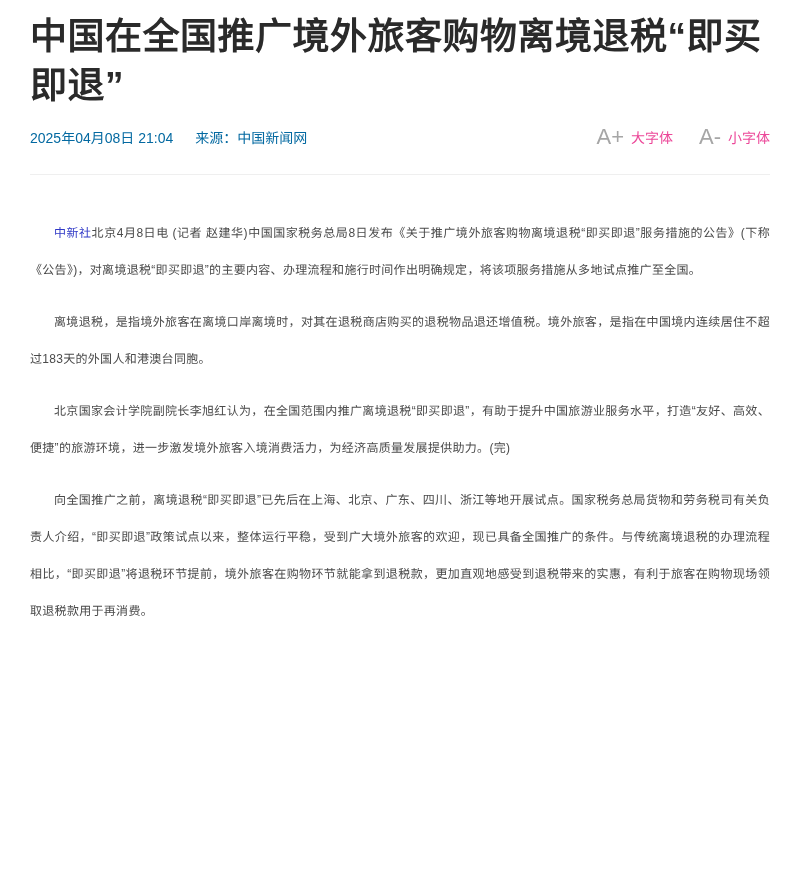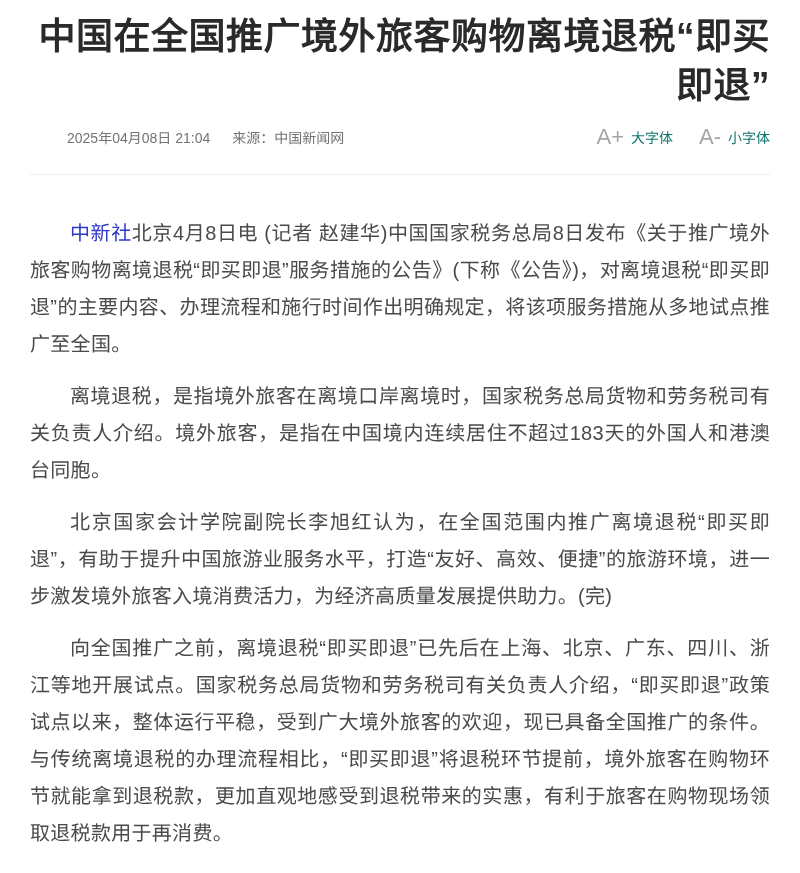--- a/index.html
+++ b/index.html
@@ -21,35 +21,33 @@
   .article-header {
     padding-top: 12px;
   }
   h1.title {
     margin: 0;
     font-size: 37px;
     line-height: 49px;
     font-weight: 700;
     color: #2a2a2a;
     letter-spacing: 0.5px;
-    text-align: right;
   }
   .meta-row {
     display: flex;
     justify-content: space-between;
     align-items: center;
     margin-top: 16px;
     height: 22px;
   }
   .meta-left {
     font-size: 14px;
-    color: #737373;
+    color: #0369a1;
     display: flex;
     align-items: flex-end;
-    margin-left: 37px;
   }
   .meta-left .source {
     margin-left: 22px;
     font-family: Liberation Mono, monospace;
   }
   .font-controls {
     display: flex;
     align-items: center;
     gap: 26px;
   }
@@ -65,34 +63,34 @@
     font-family: inherit;
   }
   .fc-icon {
     font-size: 22px;
     line-height: 22px;
     color: #a6a6a6;
     font-weight: 400;
   }
   .fc-label {
     font-size: 14px;
-    color: #0f766e;
+    color: #ec4899;
   }
   .divider {
     margin-top: 26px;
     border-bottom: 1px solid #efefef;
     height: 0;
   }
   
   .article-body {
     padding-top: 40px;
   }
   .article-body p {
     margin: 0 0 15px 0;
-    font-size: 20px;
+    font-size: 12px;
     line-height: 37px;
     color: #4a4a4a;
     text-align: justify;
     text-indent: 2em;
     letter-spacing: 0.3px;
   }
   .agency-link {
     color: #2f38c6;
     text-decoration: none;
     cursor: pointer;
@@ -122,18 +120,18 @@
           <span class="fc-label">小字体</span>
         </button>
       </div>
     </div>
 
     <div class="divider"></div>
   </header>
 
   <article class="article-body">
     <p><a class="agency-link" href="#">中新社</a><span>北京4月8日电 (记者 赵建华)中国国家税务总局8日发布《关于推广境外旅客购物离境退税“即买即退”服务措施的公告》(下称《公告》)，对离境退税“即买即退”的主要内容、办理流程和施行时间作出明确规定，将该项服务措施从多地试点推广至全国。</span></p>
-    <p>离境退税，是指境外旅客在离境口岸离境时，国家税务总局货物和劳务税司有关负责人介绍。境外旅客，是指在中国境内连续居住不超过183天的外国人和港澳台同胞。</p>
+    <p>离境退税，是指境外旅客在离境口岸离境时，对其在退税商店购买的退税物品退还增值税。境外旅客，是指在中国境内连续居住不超过183天的外国人和港澳台同胞。</p>
     <p>北京国家会计学院副院长李旭红认为，在全国范围内推广离境退税“即买即退”，有助于提升中国旅游业服务水平，打造“友好、高效、便捷”的旅游环境，进一步激发境外旅客入境消费活力，为经济高质量发展提供助力。(完)</p>
     <p>向全国推广之前，离境退税“即买即退”已先后在上海、北京、广东、四川、浙江等地开展试点。国家税务总局货物和劳务税司有关负责人介绍，“即买即退”政策试点以来，整体运行平稳，受到广大境外旅客的欢迎，现已具备全国推广的条件。与传统离境退税的办理流程相比，“即买即退”将退税环节提前，境外旅客在购物环节就能拿到退税款，更加直观地感受到退税带来的实惠，有利于旅客在购物现场领取退税款用于再消费。</p>
   </article>
 
 </div>
 
 </body></html>

